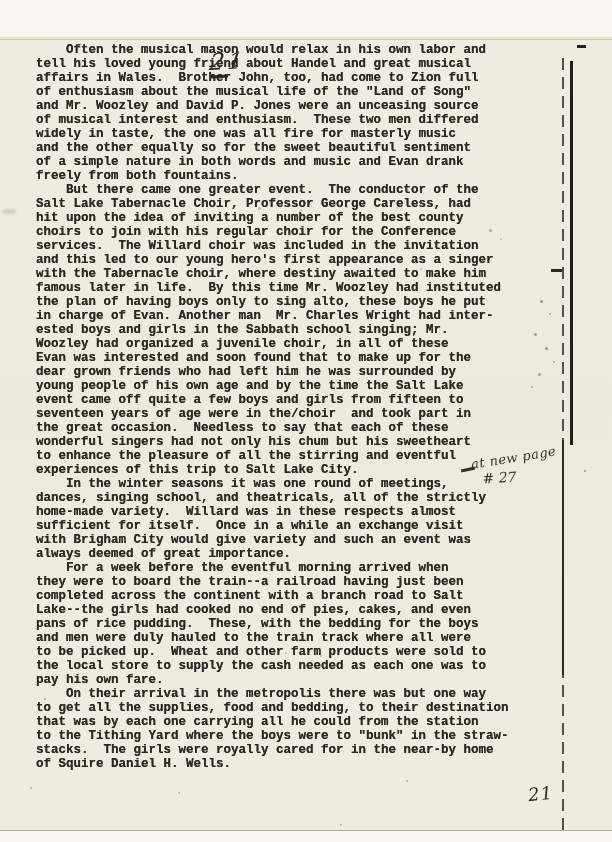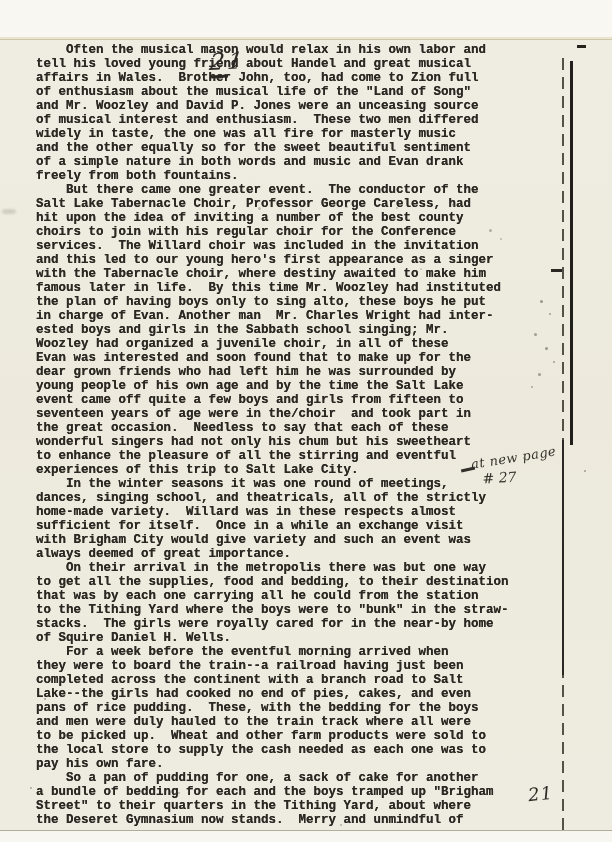--- a/index.html
+++ b/index.html
@@ -100,39 +100,35 @@
 the great occasion.  Needless to say that each of these
 wonderful singers had not only his chum but his sweetheart
 to enhance the pleasure of all the stirring and eventful
 experiences of this trip to Salt Lake City.</div>
     <div class="para">    In the winter seasons it was one round of meetings,
 dances, singing school, and theatricals, all of the strictly
 home-made variety.  Willard was in these respects almost
 sufficient for itself.  Once in a while an exchange visit
 with Brigham City would give variety and such an event was
 always deemed of great importance.</div>
-    <div class="para">    On their arrival in the metropolis there was but one way
-to get all the supplies, food and bedding, to their destination
-that was by each one carrying all he could from the station
-to the Tithing Yard where the boys were to "bunk" in the straw-
-stacks.  The girls were royally cared for in the near-by home
-of Squire Daniel H. Wells.</div>
     <div class="para">    For a week before the eventful morning arrived when
 they were to board the train--a railroad having just been
 completed across the continent with a branch road to Salt
 Lake--the girls had cooked no end of pies, cakes, and even
 pans of rice pudding.  These, with the bedding for the boys
 and men were duly hauled to the train track where all were
 to be picked up.  Wheat and other farm products were sold to
 the local store to supply the cash needed as each one was to
 pay his own fare.</div>
-    <div class="para">    So a pan of pudding for one, a sack of cake for another
-a bundle of bedding for each and the boys tramped up "Brigham
-Street" to their quarters in the Tithing Yard, about where
-the Deseret Gymnasium now stands.  Merry and unmindful of</div>
+    <div class="para">    On their arrival in the metropolis there was but one way
+to get all the supplies, food and bedding, to their destination
+that was by each one carrying all he could from the station
+to the Tithing Yard where the boys were to "bunk" in the straw-
+stacks.  The girls were royally cared for in the near-by home
+of Squire Daniel H. Wells.</div>
   </div>
 
   <div class="annotation-dash"></div>
   <div class="annotation">
     <div class="annotation-line1">at new page</div>
     <div class="annotation-line2"># 27</div>
   </div>
 
   <div class="edge-line-dashed"></div>
   <div class="edge-line-solid"></div>

